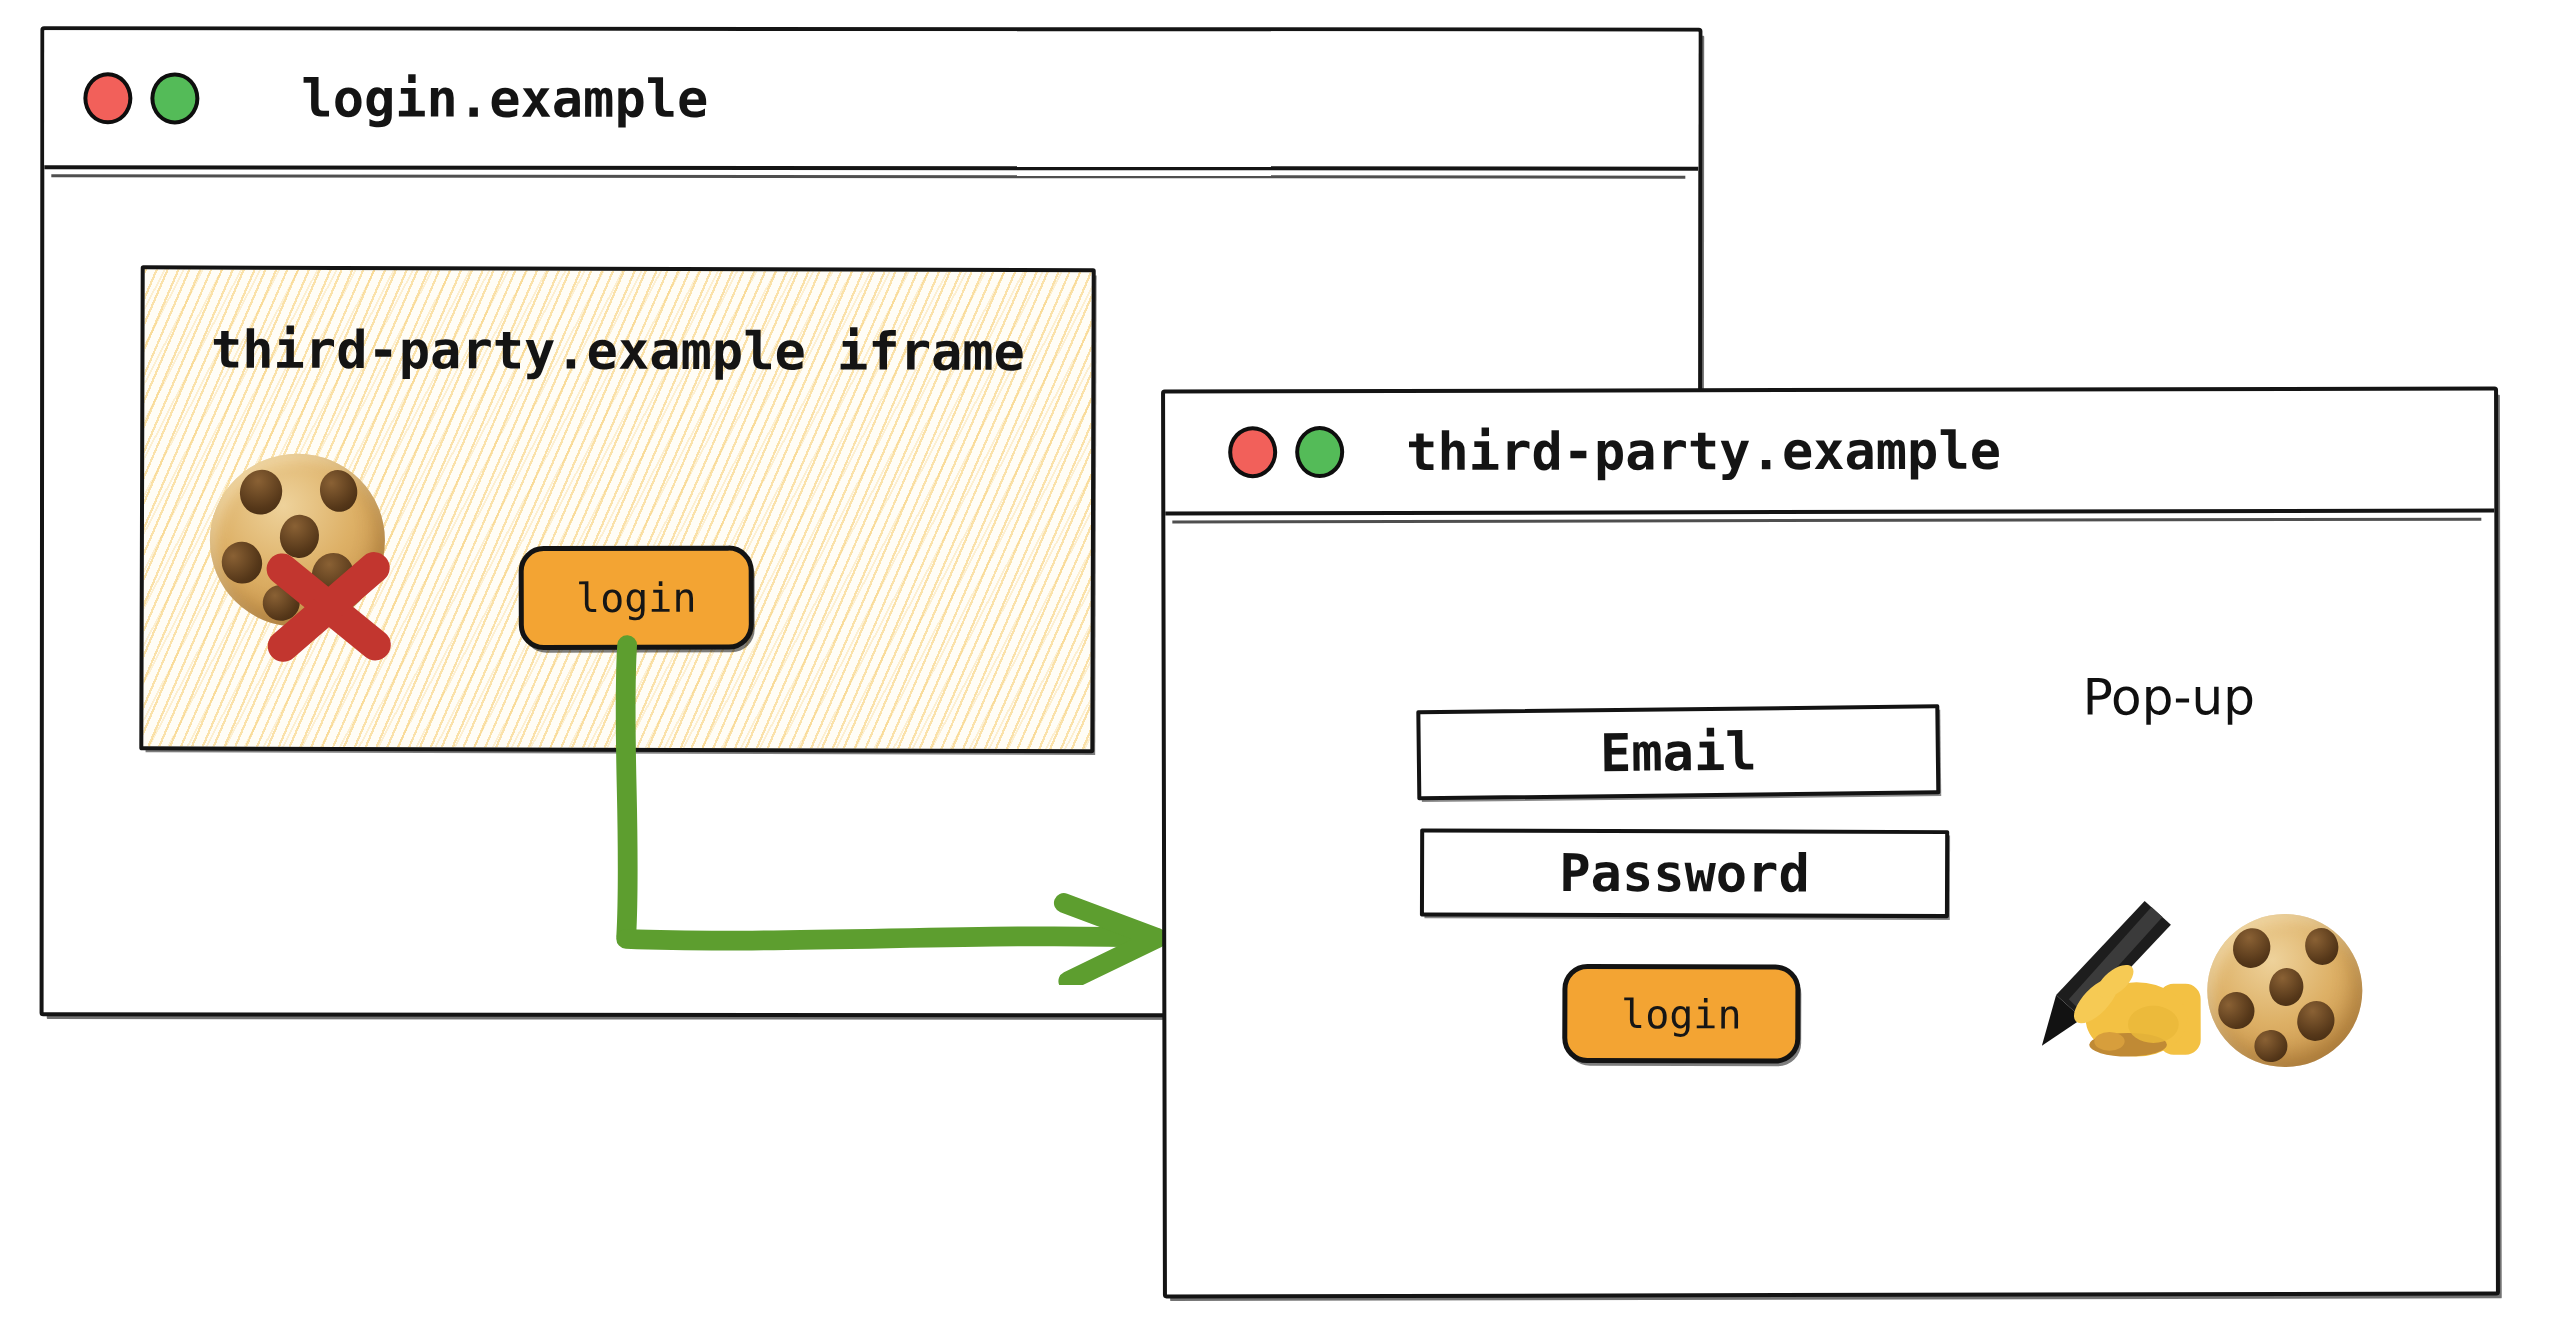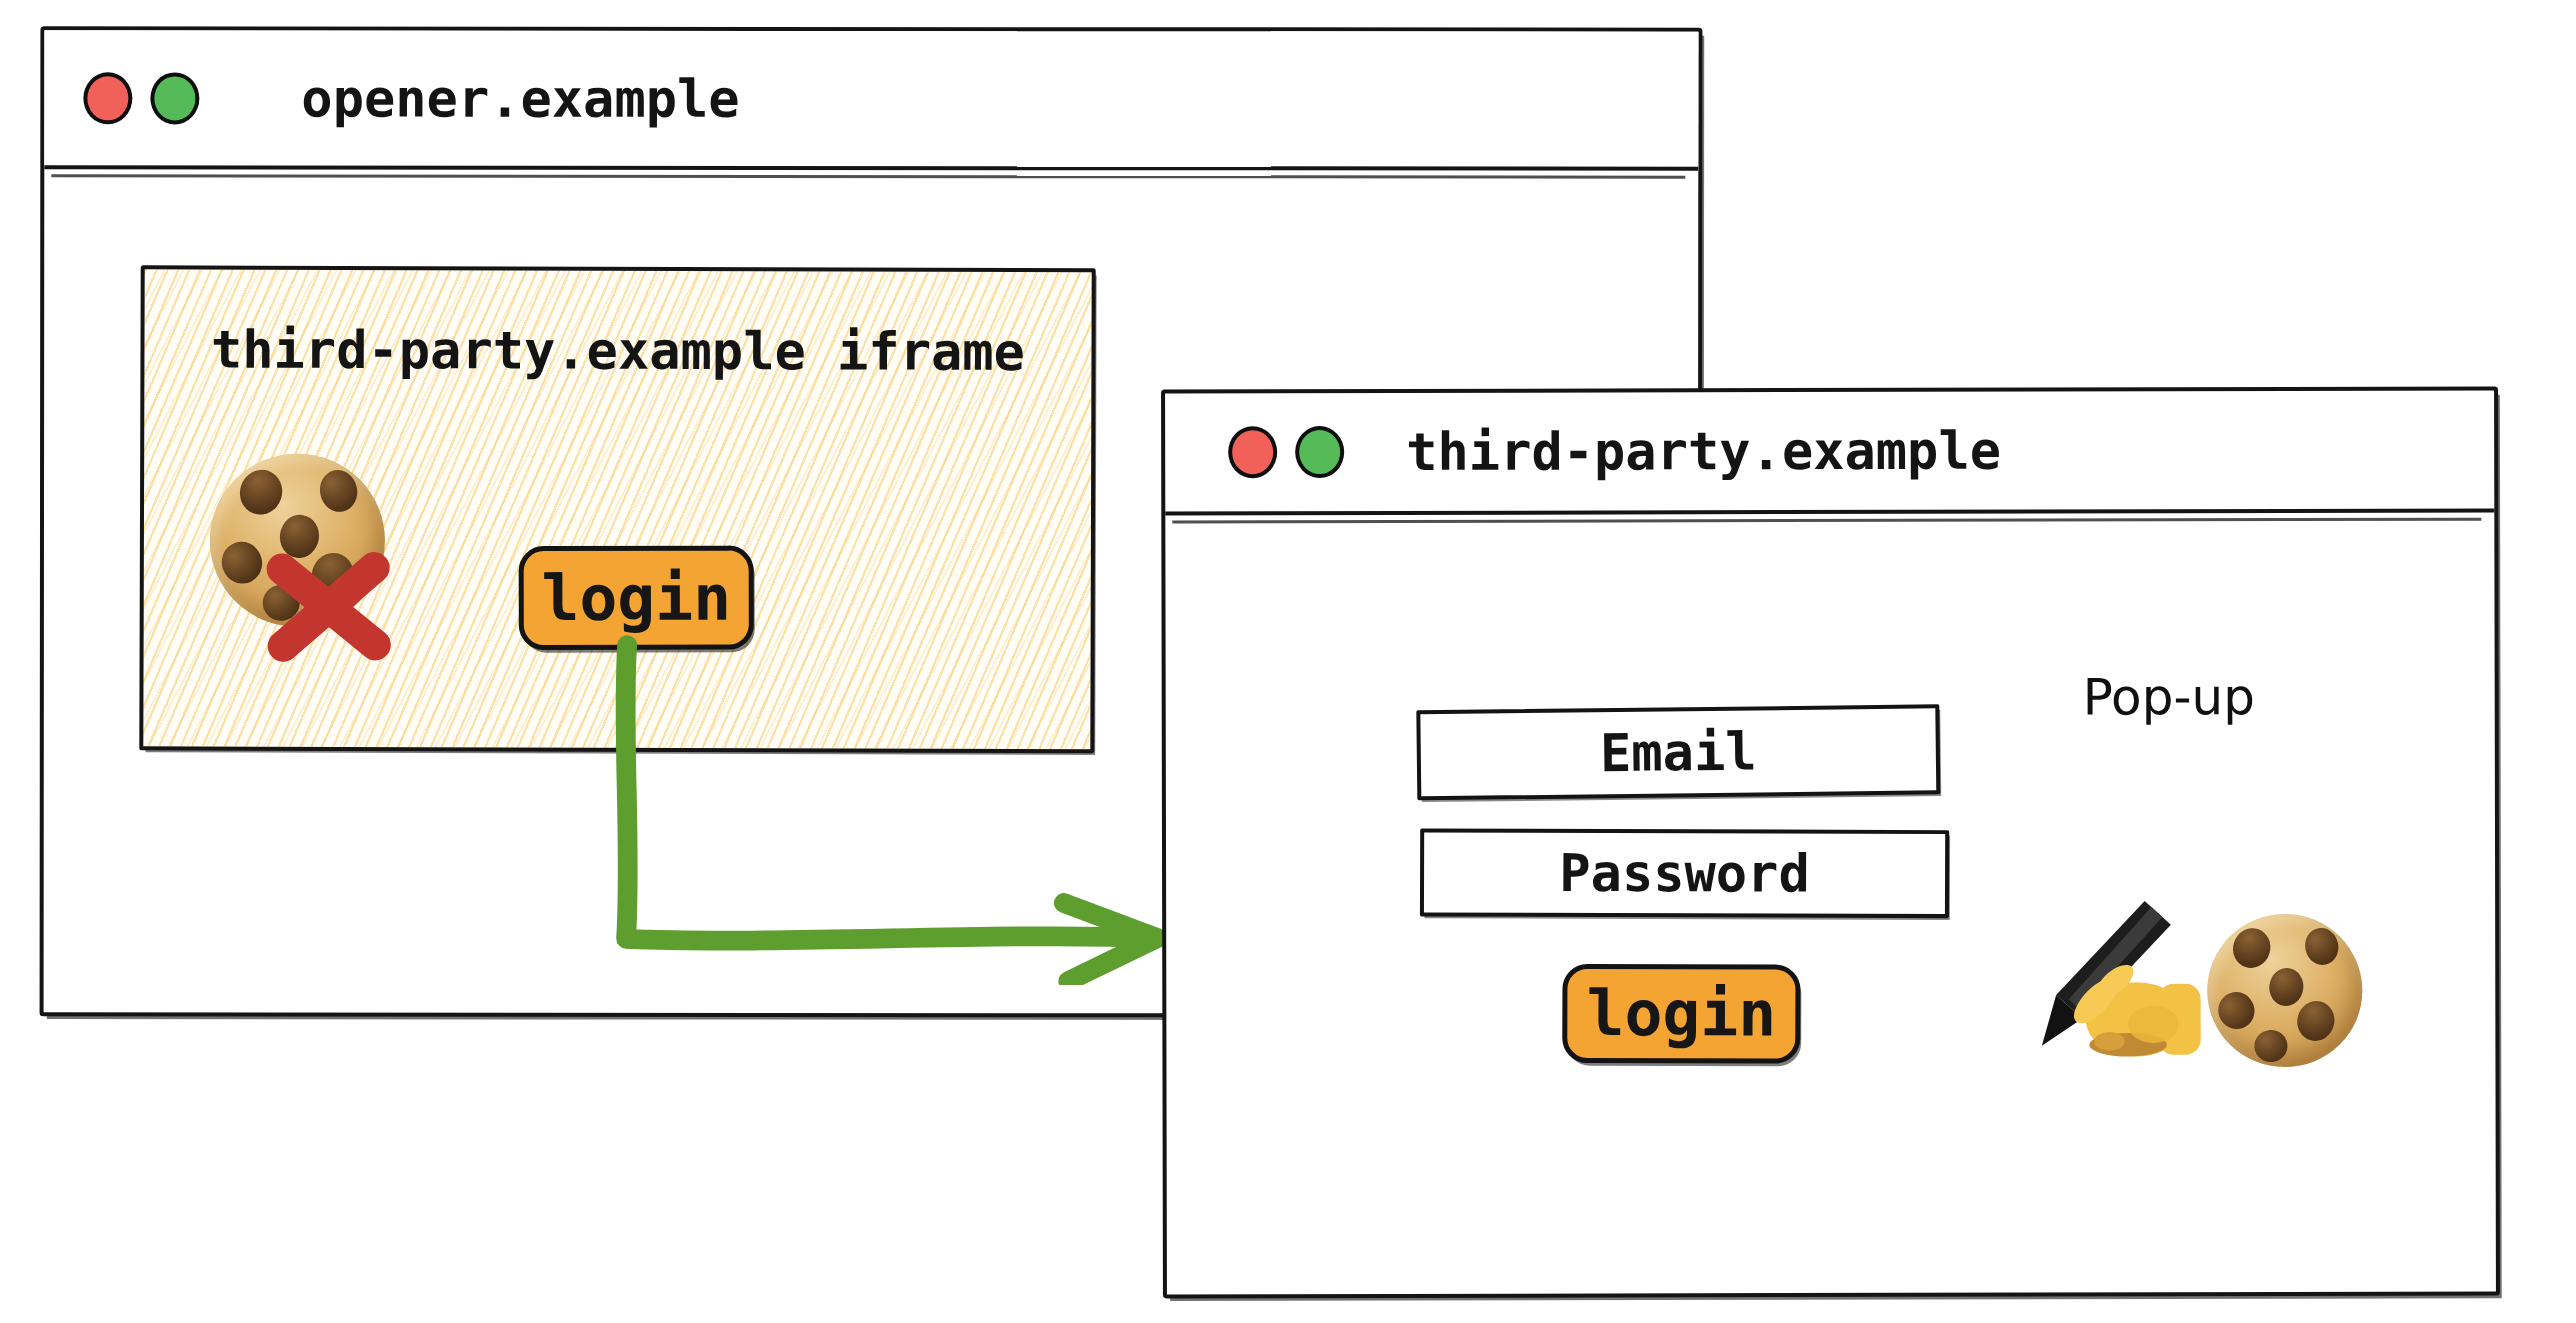--- a/index.html
+++ b/index.html
@@ -104,21 +104,21 @@
     background:var(--cross-red);
   }
   .cross i:nth-child(1){transform:translate(-50%,-50%) rotate(39deg);}
   .cross i:nth-child(2){transform:translate(-50%,-50%) rotate(-41deg);}
   
   .btn-login{
     position:absolute;
     display:flex;align-items:center;justify-content:center;
     background:var(--accent-orange);
     border:5.4px solid #131313;border-radius:25px;
-    font-family:inherit;font-size:63px;font-weight:bold;color:#161616;
+    font-family:inherit;font-size:40px;font-weight:normal;color:#161616;
     box-shadow:2.7px 4.5px 0 -1.8px rgba(20,20,20,0.55);
     cursor:pointer;
   }
   .iframe-login{left:375px;top:275px;width:235px;height:104px;transform:rotate(-0.3deg);}
   .popup-login{left:396px;top:450px;width:238px;height:99px;transform:rotate(0.3deg);}
   
   .field{
     position:absolute;
     display:flex;align-items:center;justify-content:center;
     background:#ffffff;border:4.5px solid #131313;border-radius:1.8px;
@@ -145,21 +145,21 @@
 </style>
 </head>
 <body>
 
 <div class="stage">
 
   <section class="window opener">
     <header class="titlebar">
       <span class="dot red"></span>
       <span class="dot green"></span>
-      <span class="title">opener.example</span>
+      <span class="title">login.example</span>
     </header>
     <div class="window-body">
       <div class="iframe-box hatch">
         <div class="iframe-heading">third-party.example iframe</div>
         <div class="cookie iframe-cookie">
           <span class="chip"></span>
             <span class="chip"></span>
             <span class="chip"></span>
           <span class="chip"></span>
             <span class="chip"></span>

